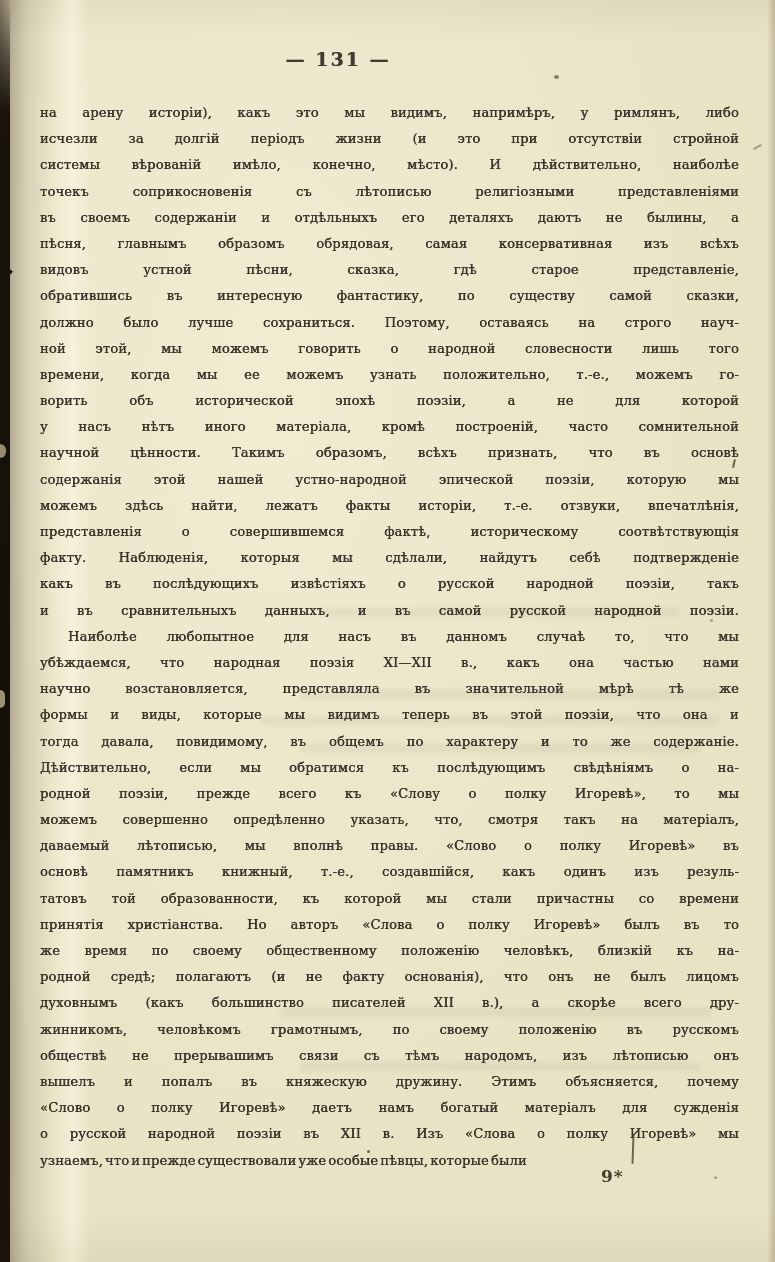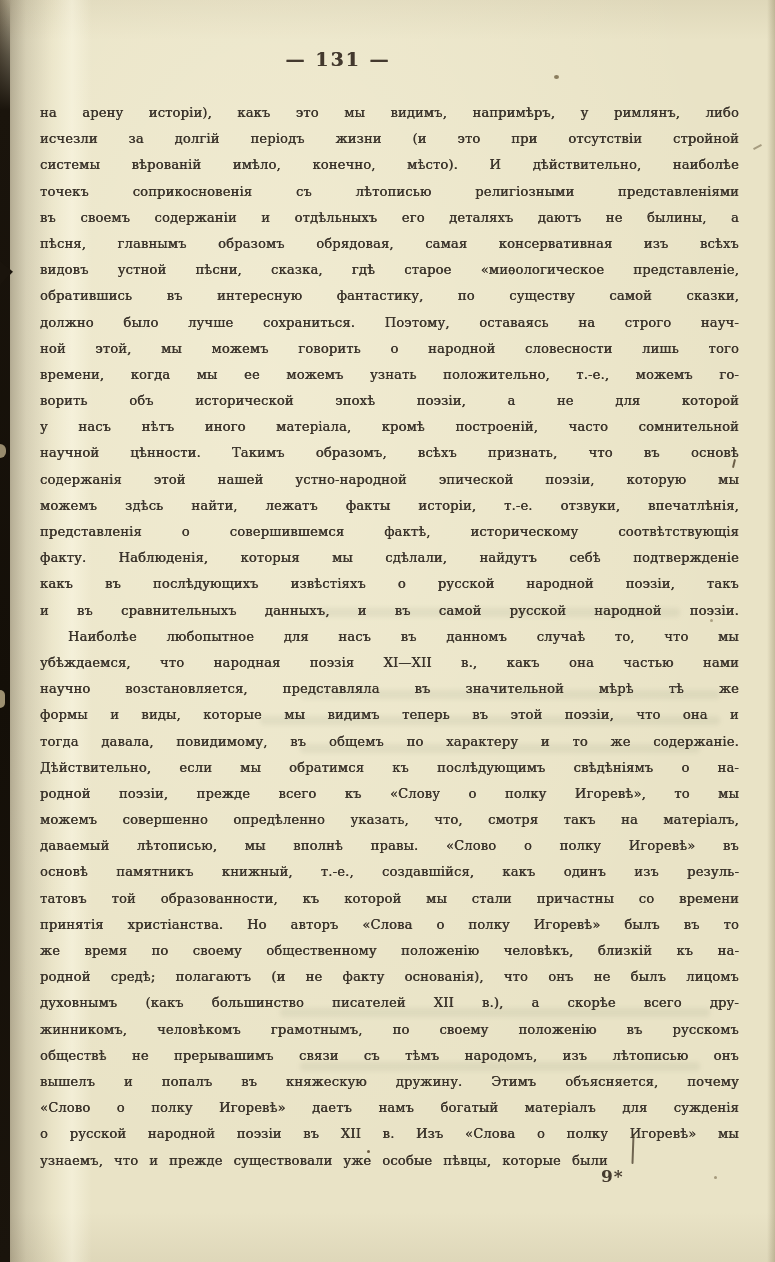--- a/index.html
+++ b/index.html
@@ -61,21 +61,21 @@
     text-shadow: 0.35px 0 0 rgba(58,50,40,0.85), 0 0 0.5px rgba(58,50,40,0.35);
   }
   .line {
     display: flex;
     justify-content: space-between;
     align-items: baseline;
     height: 26.2px;
     line-height: 26.2px;
     white-space: nowrap;
   }
-  .line.nojust { justify-content: flex-start; gap: 11px; }
+  .line.nojust { justify-content: flex-start; gap: 2px; }
   .line.indent { padding-left: 28px; }
   .line span { display: inline-block; }
   
   .signature {
     position: absolute;
     left: 601px; top: 1166px;
     font-size: 17px;
     font-weight: bold;
     color: #453b2e;
     letter-spacing: 1px;
@@ -187,21 +187,20 @@
         <span>изъ</span>
         <span>всѣхъ</span>
       </div>
       <div class="line">
         <span>видовъ</span>
         <span>устной</span>
         <span>пѣсни,</span>
         <span>сказка,</span>
         <span>гдѣ</span>
         <span>старое</span>
-        <span>«миѳологическое</span>
         <span>представленіе,</span>
       </div>
       <div class="line">
         <span>обратившись</span>
         <span>въ</span>
         <span>интересную</span>
         <span>фантастику,</span>
         <span>по</span>
         <span>существу</span>
         <span>самой</span>

